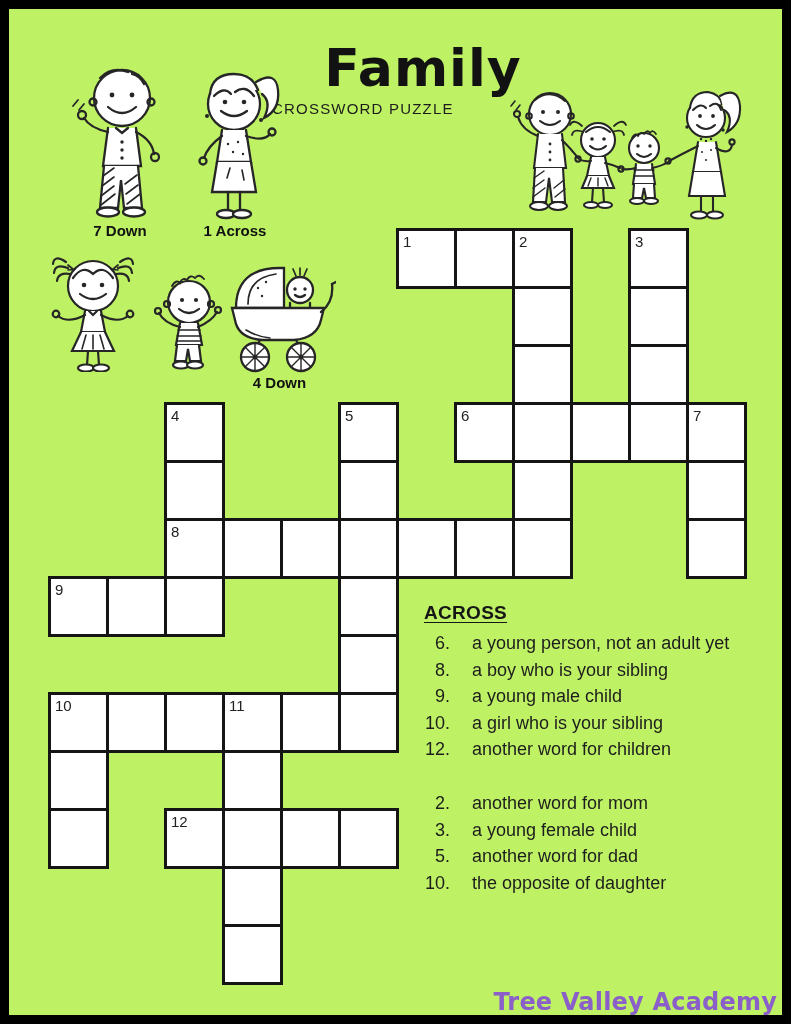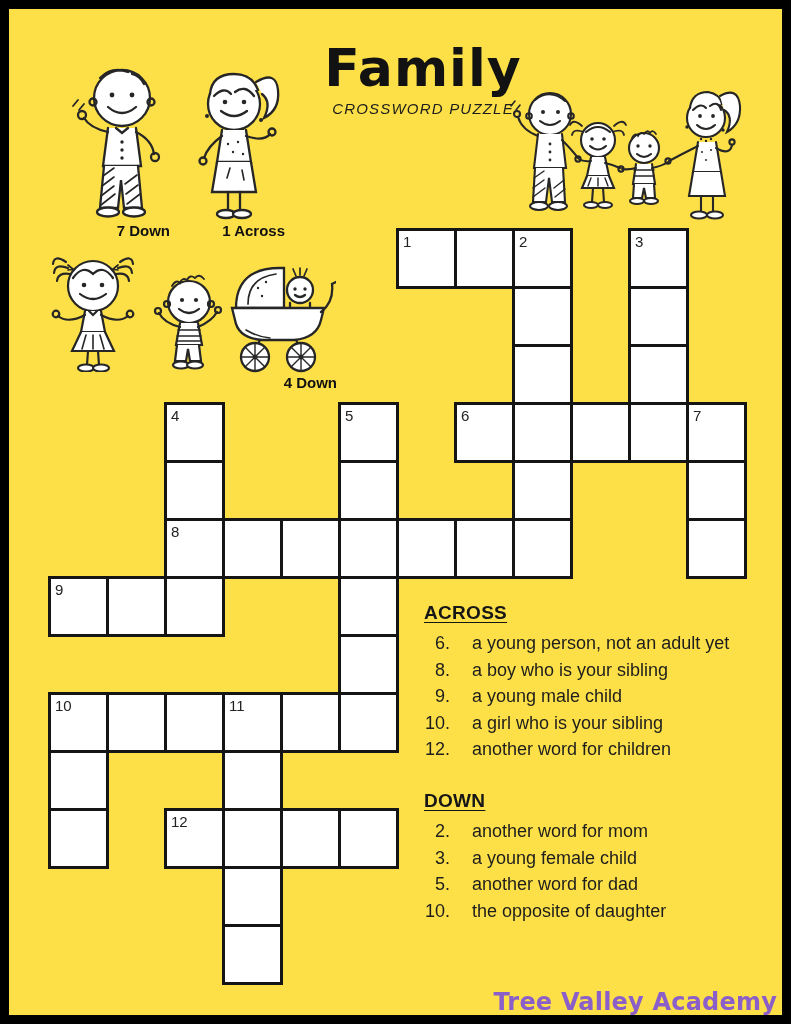--- a/index.html
+++ b/index.html
@@ -1,27 +1,27 @@
 <!DOCTYPE html>
 <html><head>
 <meta charset="utf-8">
 <style>
   html,body{margin:0;padding:0;background:#777;}
-  .stage{position:relative;width:791px;height:1024px;background:#fde047;overflow:hidden;
+  .stage{position:relative;width:791px;height:1024px;background:#bef264;overflow:hidden;
          font-family:"Liberation Sans", sans-serif;color:#1b1b1b;}
   .frame{position:absolute;inset:0;border:9px solid #000;pointer-events:none;z-index:50;}
   .abs{position:absolute;}
 
   .title{left:272px;top:38px;width:302px;text-align:center;
          font-family:"DejaVu Sans", sans-serif;font-weight:800;font-size:52px;
          letter-spacing:1px;color:#121212;}
-  .subtitle{left:272px;top:100px;width:302px;text-align:center;
-            font-size:15px;font-weight:500;letter-spacing:1.2px;color:#1c1c1c;font-style:italic;}
-
-  .fig-label{position:absolute;text-align:right;font-weight:bold;font-size:15px;color:#111;}
+  .subtitle{left:272px;top:100px;width:302px;
+            font-size:15px;font-weight:500;letter-spacing:1.2px;color:#1c1c1c;}
+
+  .fig-label{position:absolute;text-align:center;font-weight:bold;font-size:15px;color:#111;}
 
   .grid{position:absolute;}
   .cell{position:absolute;width:61px;height:61px;border:3px solid #151515;
         box-sizing:border-box;background:#fff;}
   .cell .num{position:absolute;top:1px;left:4px;font-size:15px;font-weight:500;color:#222;
              font-family:"Liberation Sans", sans-serif;line-height:1;padding-top:2px;}
 
   .clue-block{position:absolute;width:345px;}
   .clue-heading{font-size:19px;font-weight:bold;text-decoration:underline;
                 text-underline-offset:3px;letter-spacing:0.3px;color:#161616;margin:0 0 6px 0;}
@@ -351,21 +351,20 @@
           <span class="clue-text">a girl who is your sibling</span>
         </li>
         <li>
           <span class="clue-num">12.</span>
           <span class="clue-text">another word for children</span>
         </li>
       </ul>
   </div>
 
   <div class="clue-block" style="left:424px;top:790px;">
-    <div class="clue-heading">DOWN</div>
     <ul class="clue-list">
         <li>
           <span class="clue-num">2.</span>
           <span class="clue-text">another word for mom</span>
         </li>
         <li>
           <span class="clue-num">3.</span>
           <span class="clue-text">a young female child</span>
         </li>
         <li>

